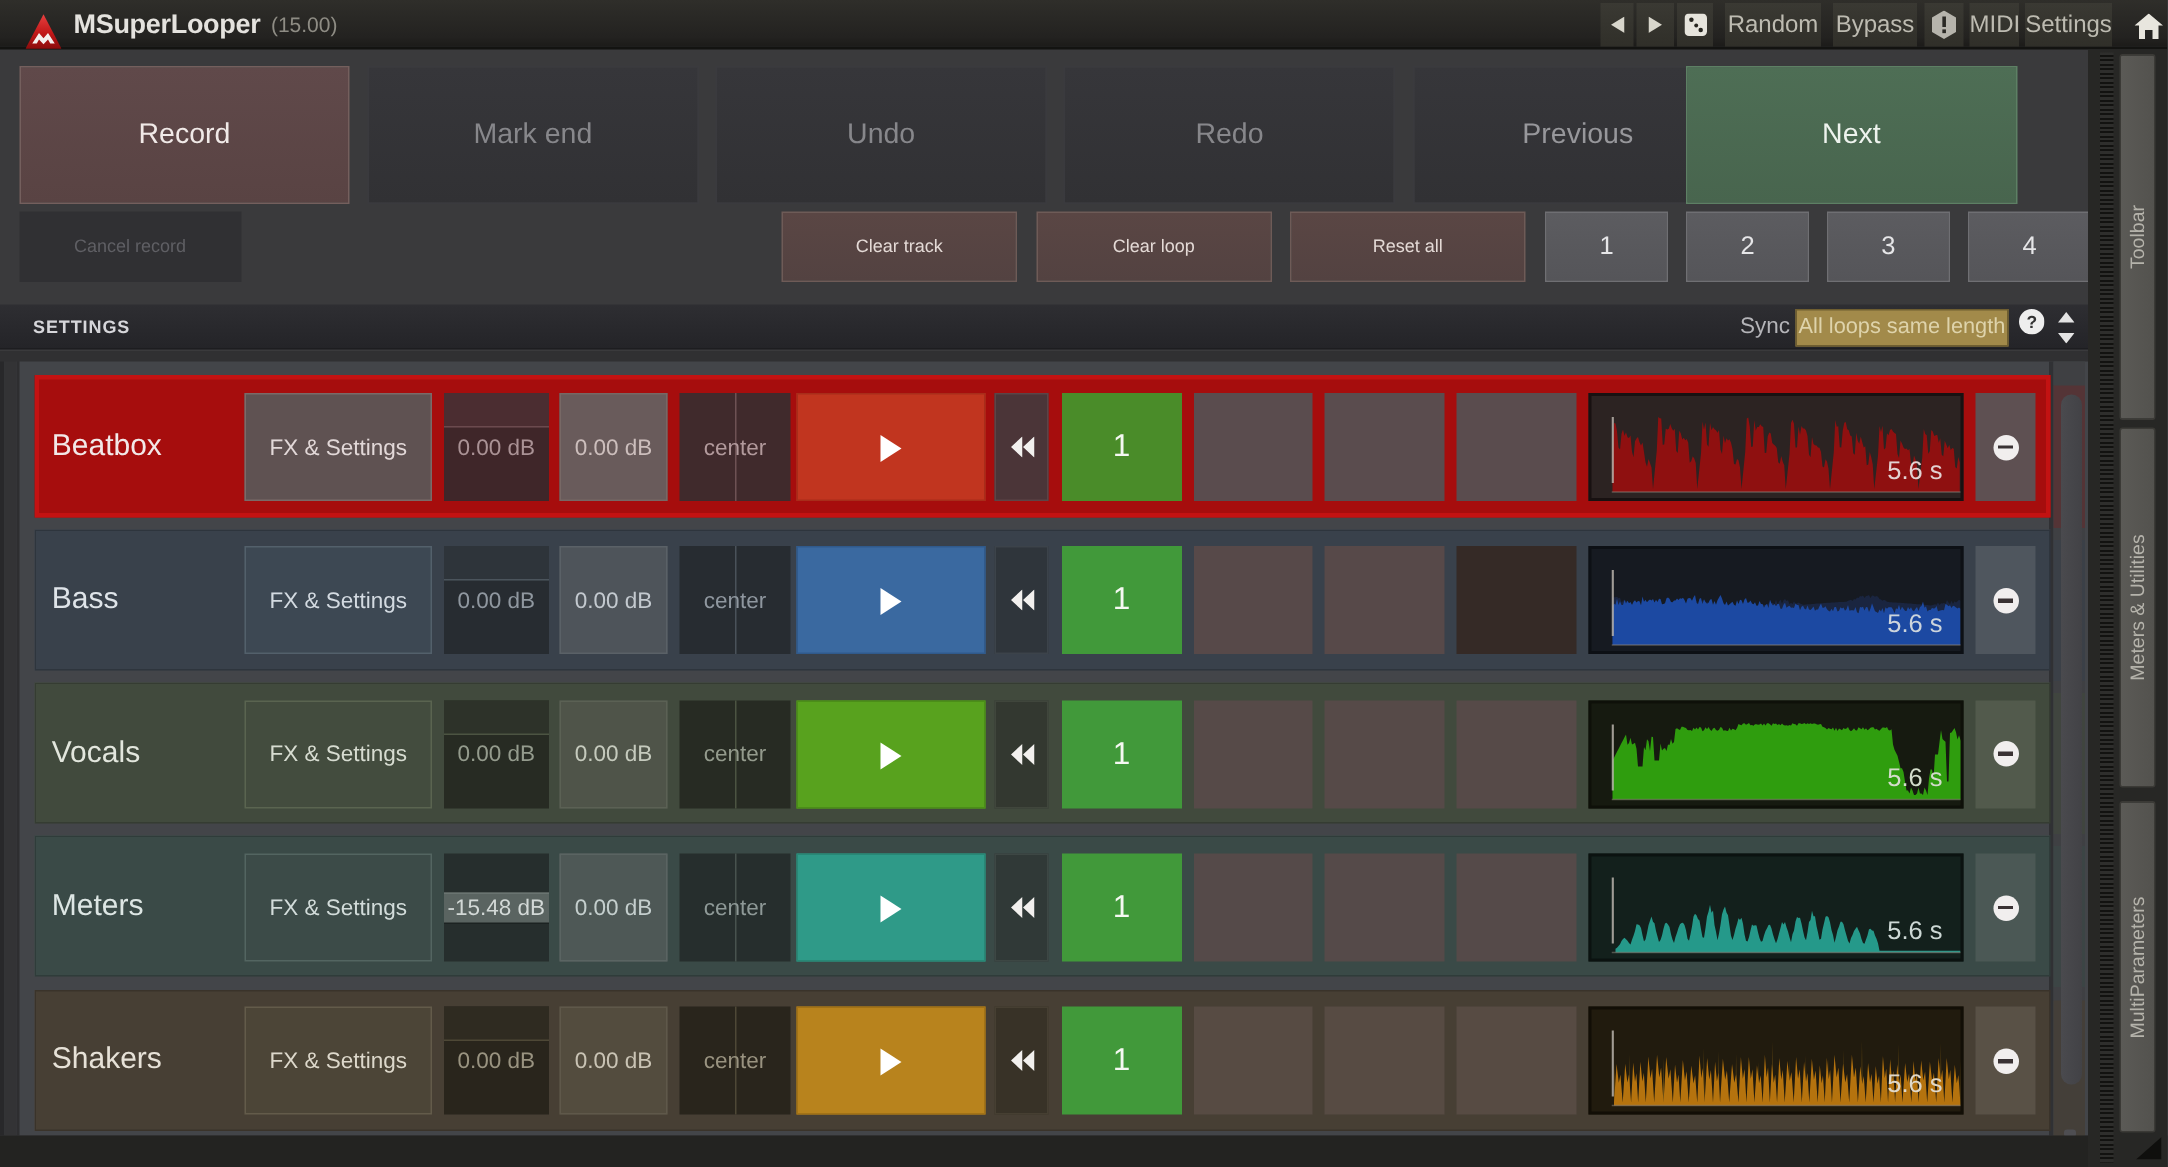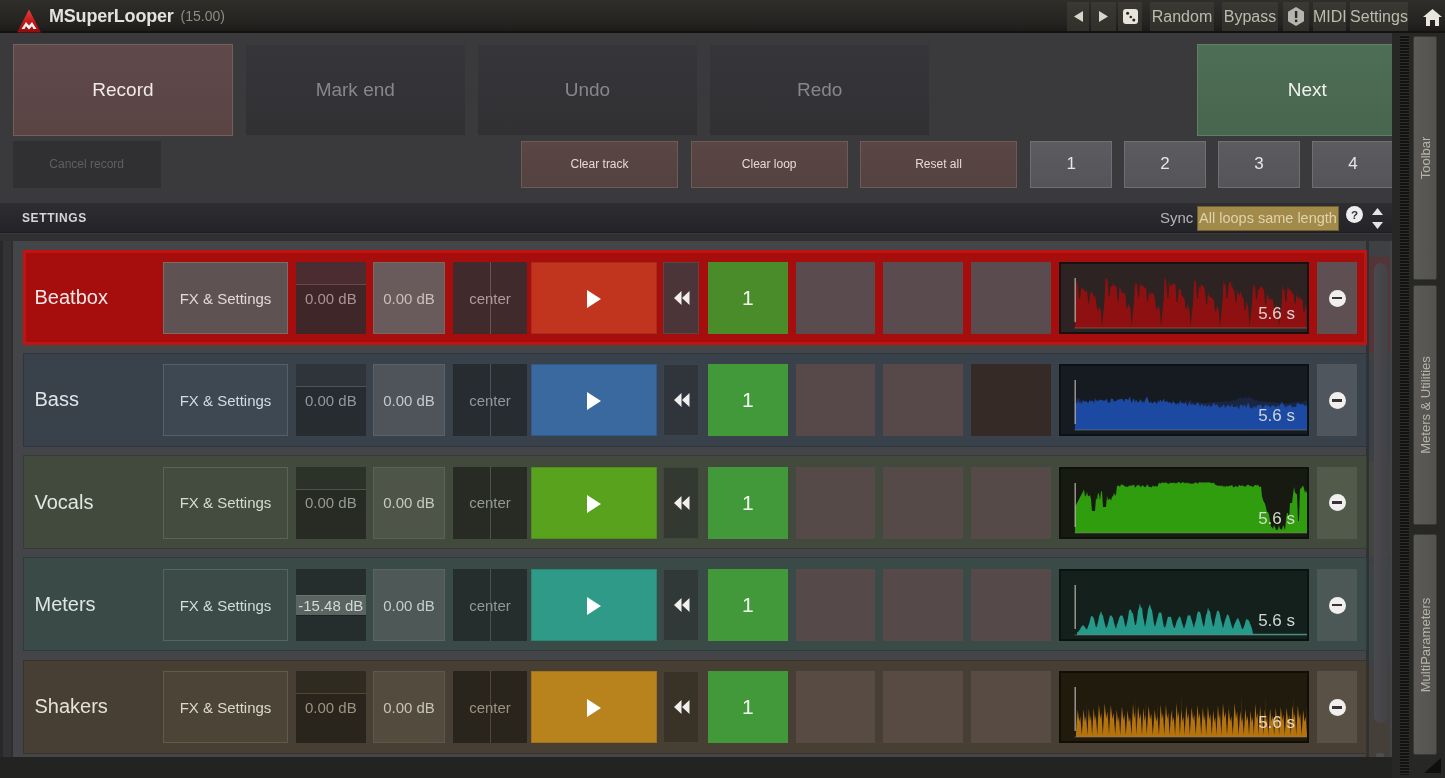--- a/index.html
+++ b/index.html
@@ -94,21 +94,22 @@
     <svg width="19" height="19" viewBox="0 0 19 19" style="margin-top:5px">
       <circle cx="9.5" cy="9.5" r="9.5" fill="#ece9e3"></circle>
       <text x="9.5" y="14" text-anchor="middle" font-size="13" font-weight="bold" fill="#33322c" font-family="Liberation Sans">?</text>
     </svg></div>
 </div>
 
 <div class="bigbtn bgrec" style="left:12.7px;color:#f0e9e7">Record</div>
     <div class="bigbtn bgdis" style="left:245.0px;color:#87878b">Mark end</div>
     <div class="bigbtn bgdis" style="left:477.2px;color:#87878b">Undo</div>
     <div class="bigbtn bgdis" style="left:709.4px;color:#87878b">Redo</div>
-    <div class="bigbtn bgnext" style="left:1197px;color:#eef3ee">Next</div>
+    <div class="bigbtn bgdis" style="left:941.6px;color:#97979b">Previous</div>
+    <div class="bigbtn bgnext" style="left:1124px;color:#eef3ee">Next</div>
 <div class="smbtn smdis" style="left:12.7px;width:148px">Cancel record</div>
     <div class="smbtn smbrown" style="left:520.8px;width:157.5px">Clear track</div>
     <div class="smbtn smbrown" style="left:690.7px;width:157px">Clear loop</div>
     <div class="smbtn smbrown" style="left:860.0px;width:157px">Reset all</div>
     <div class="smbtn smnum" style="left:1030.0px;width:82.3px">1</div>
     <div class="smbtn smnum" style="left:1123.9px;width:82.3px">2</div>
     <div class="smbtn smnum" style="left:1217.8px;width:82.3px">3</div>
     <div class="smbtn smnum" style="left:1311.7px;width:82.6px">4</div>
 
 <div id="setbar">

